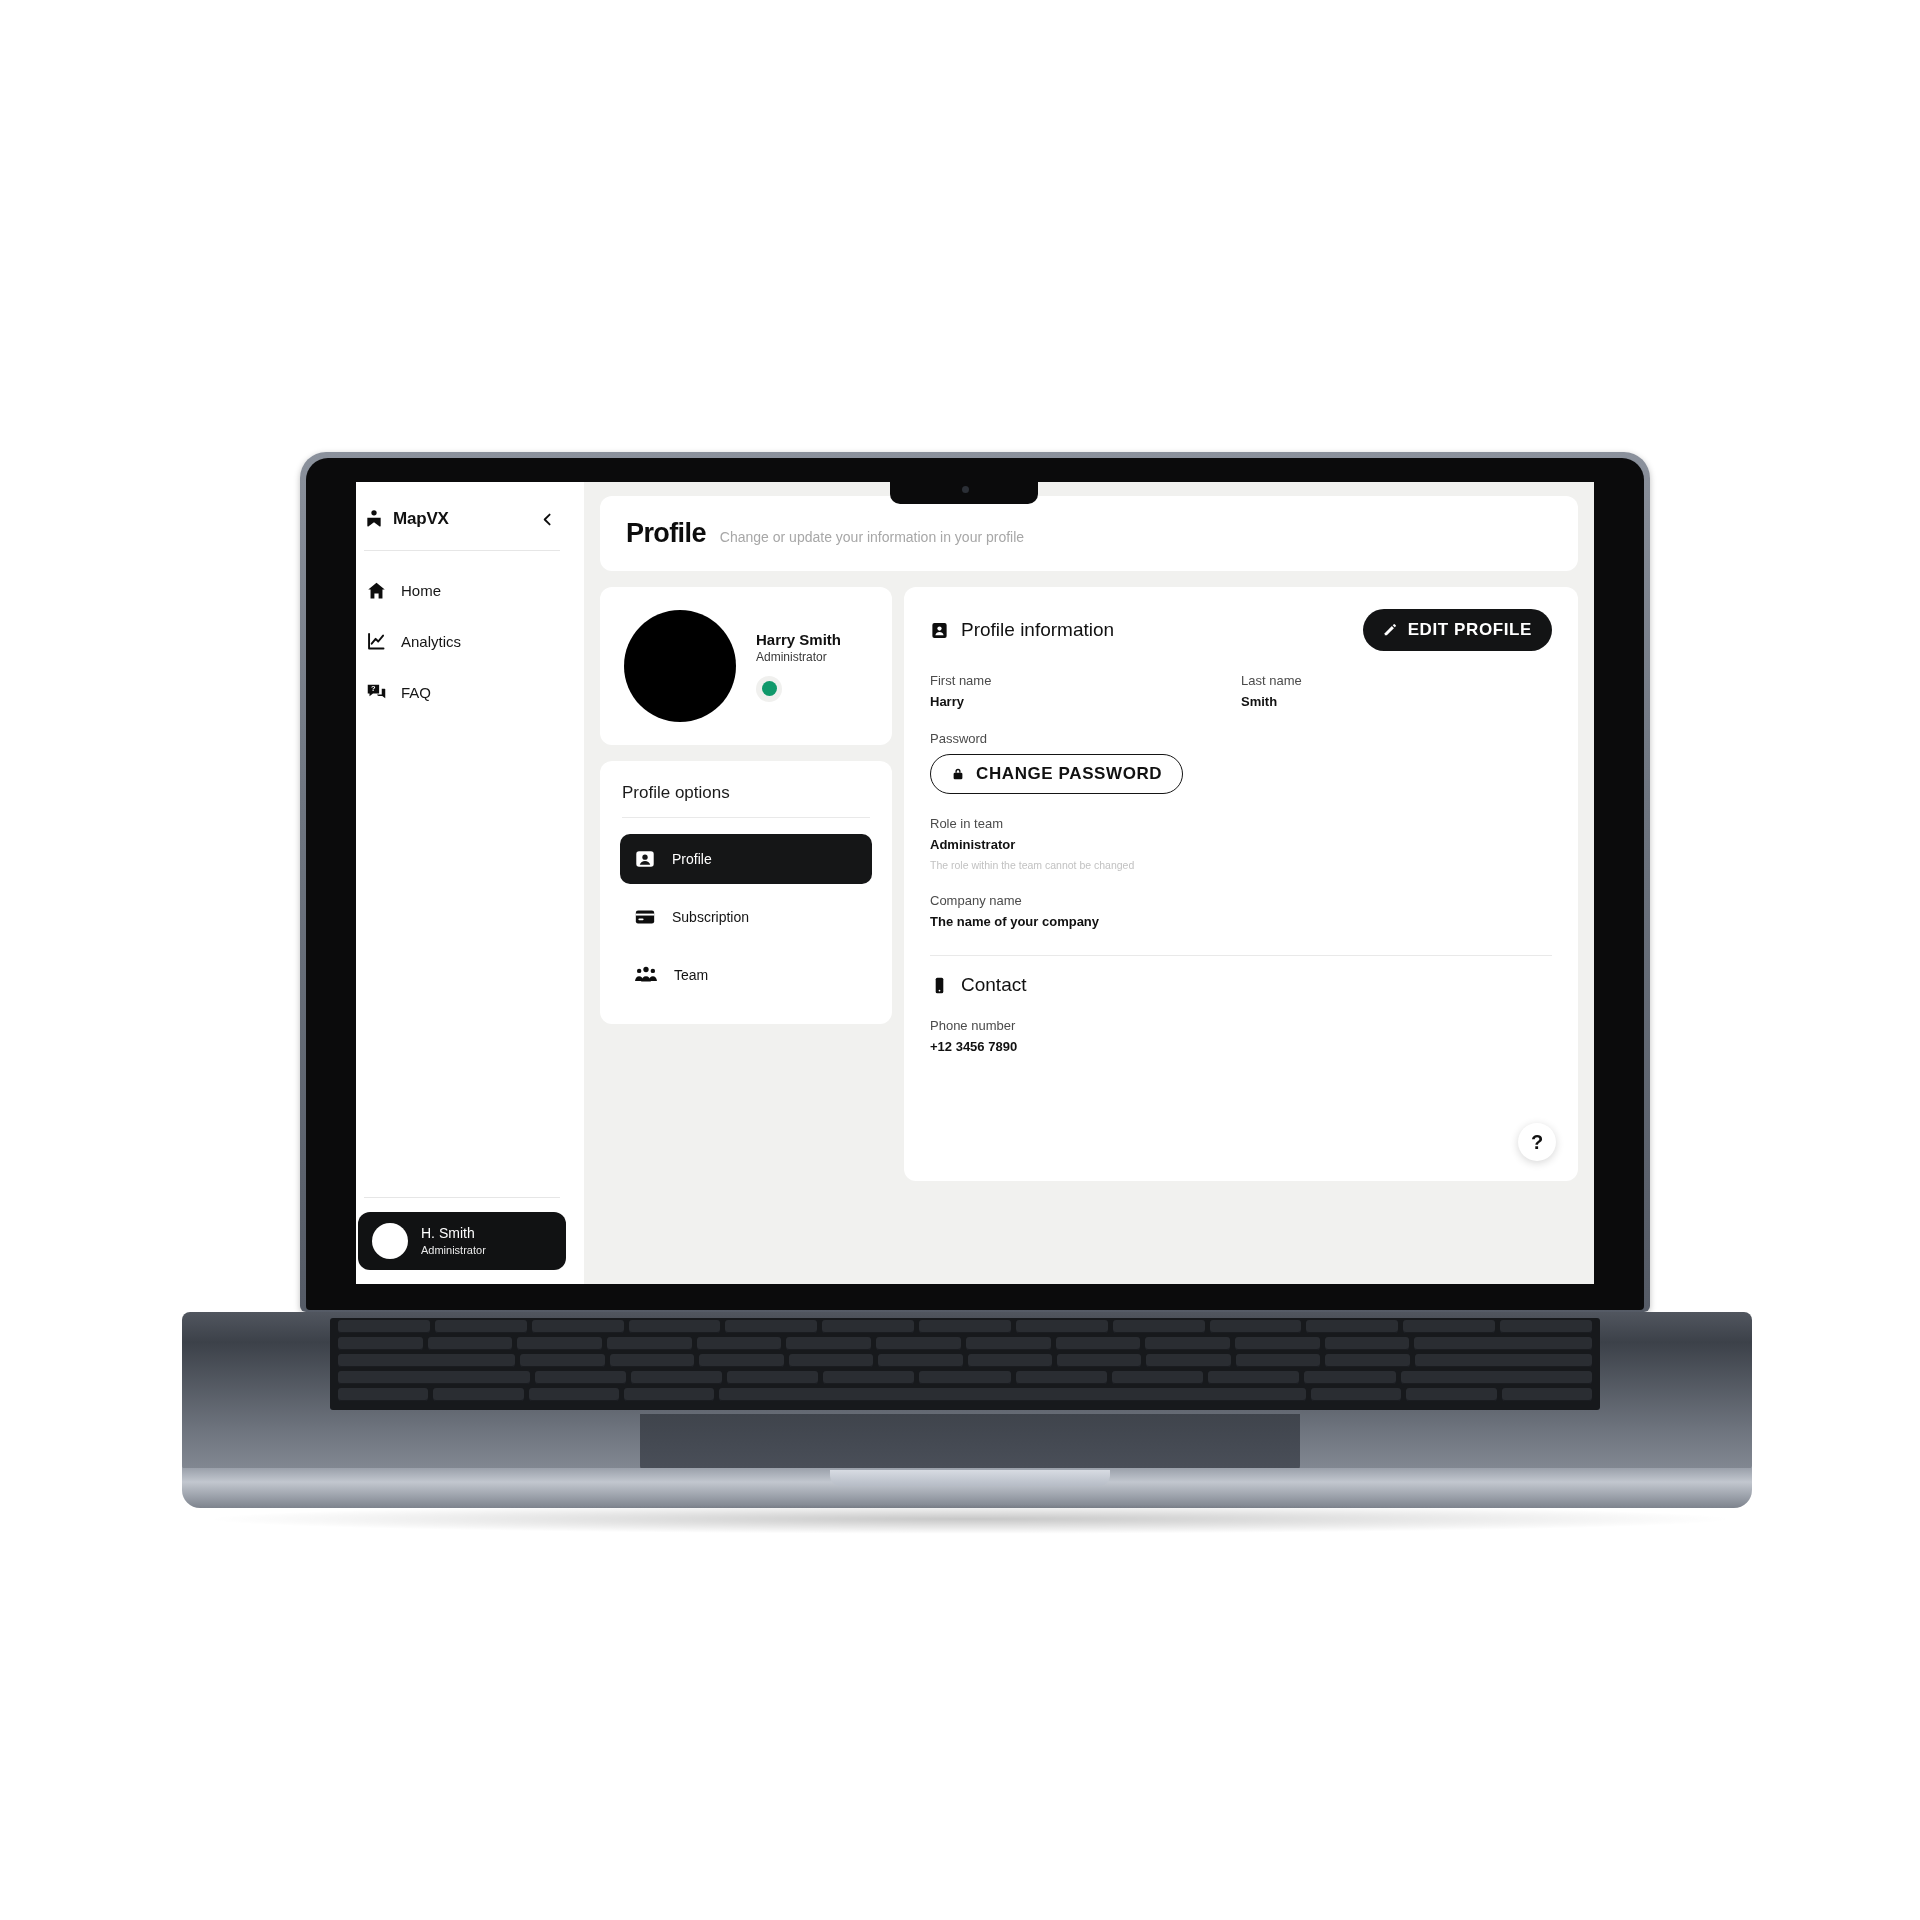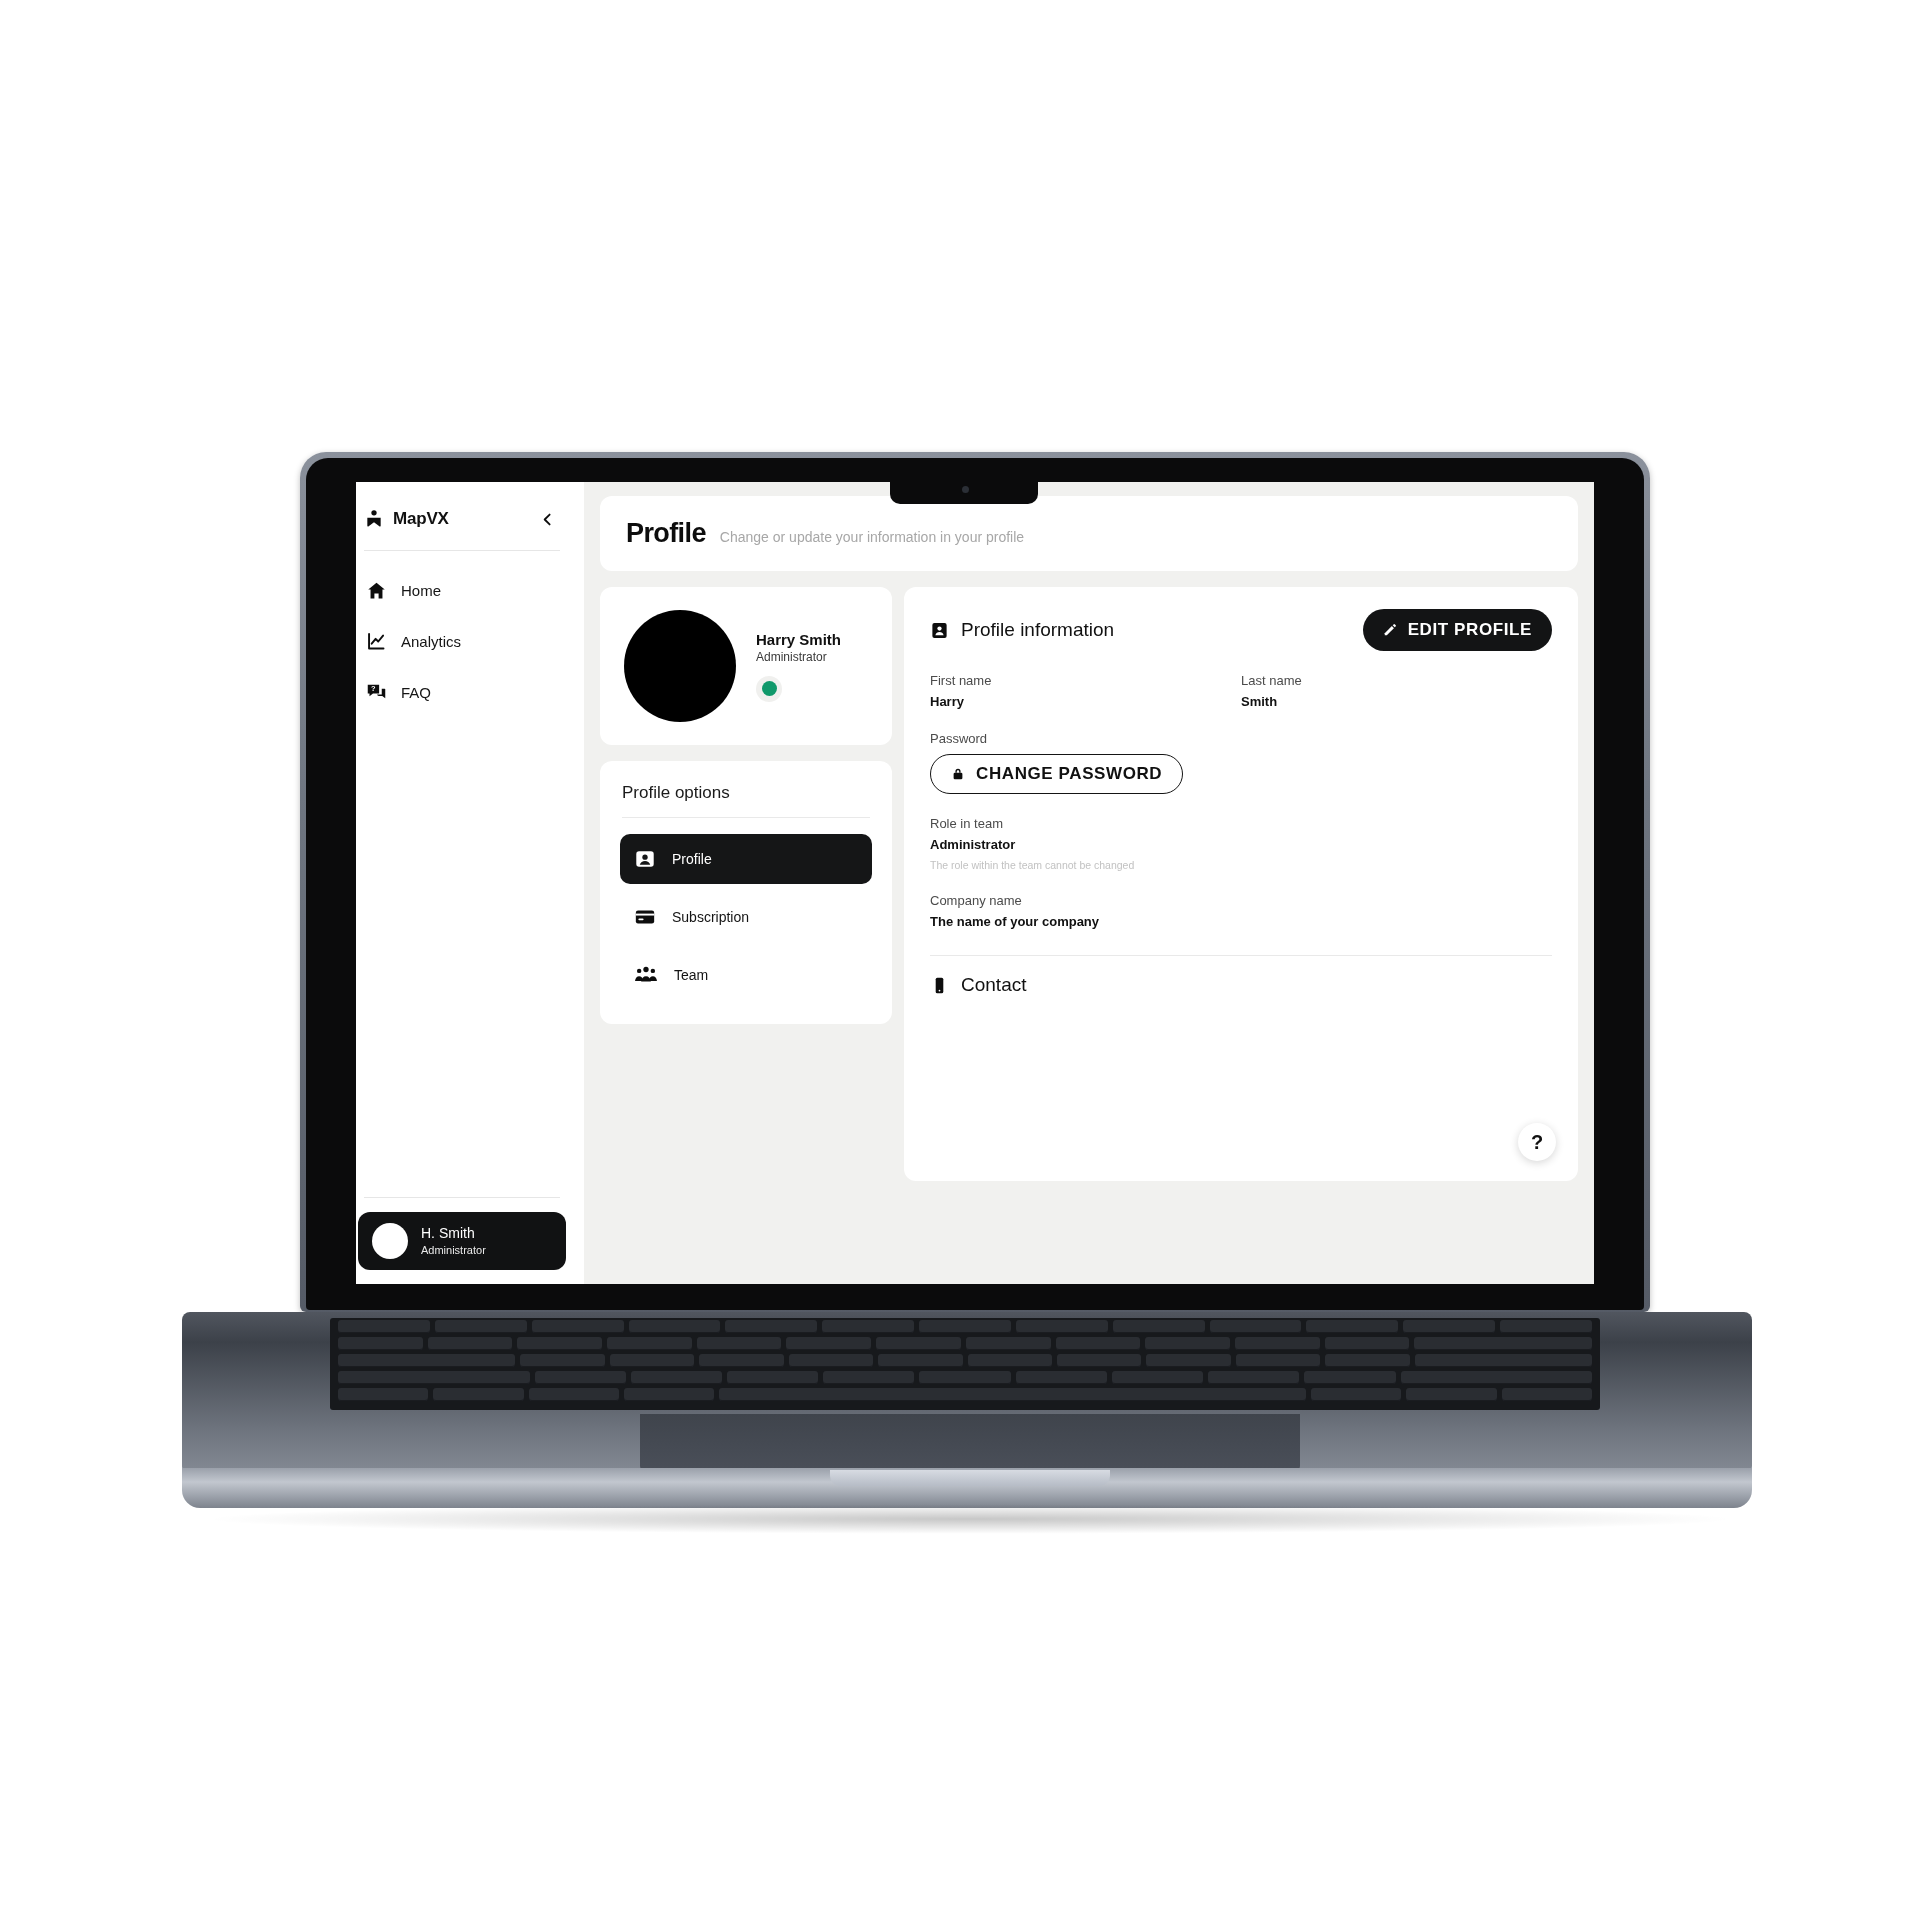--- a/index.html
+++ b/index.html
@@ -396,20 +396,24 @@
                 <span class="ico">
                   <svg width="19" height="19" viewBox="0 0 24 24">
                     <rect x="7.2" y="2.2" width="9.6" height="19.6" rx="2" fill="#0d0d0d"></rect>
                     <circle cx="12" cy="18.4" r="1.1" fill="#ffffff"></circle>
                   </svg>
                 </span>
                 <span>Contact</span>
               </div>
 
 
+              <div class="field">
+                <div class="field-label">Phone number</div>
+                <div class="field-value">+12 3456 7890</div>
+              </div>
 
               <div class="help-fab">
                 <span>?</span>
               </div>
             </div>
           </div>
 
         </div>
       </main>
     </div>

